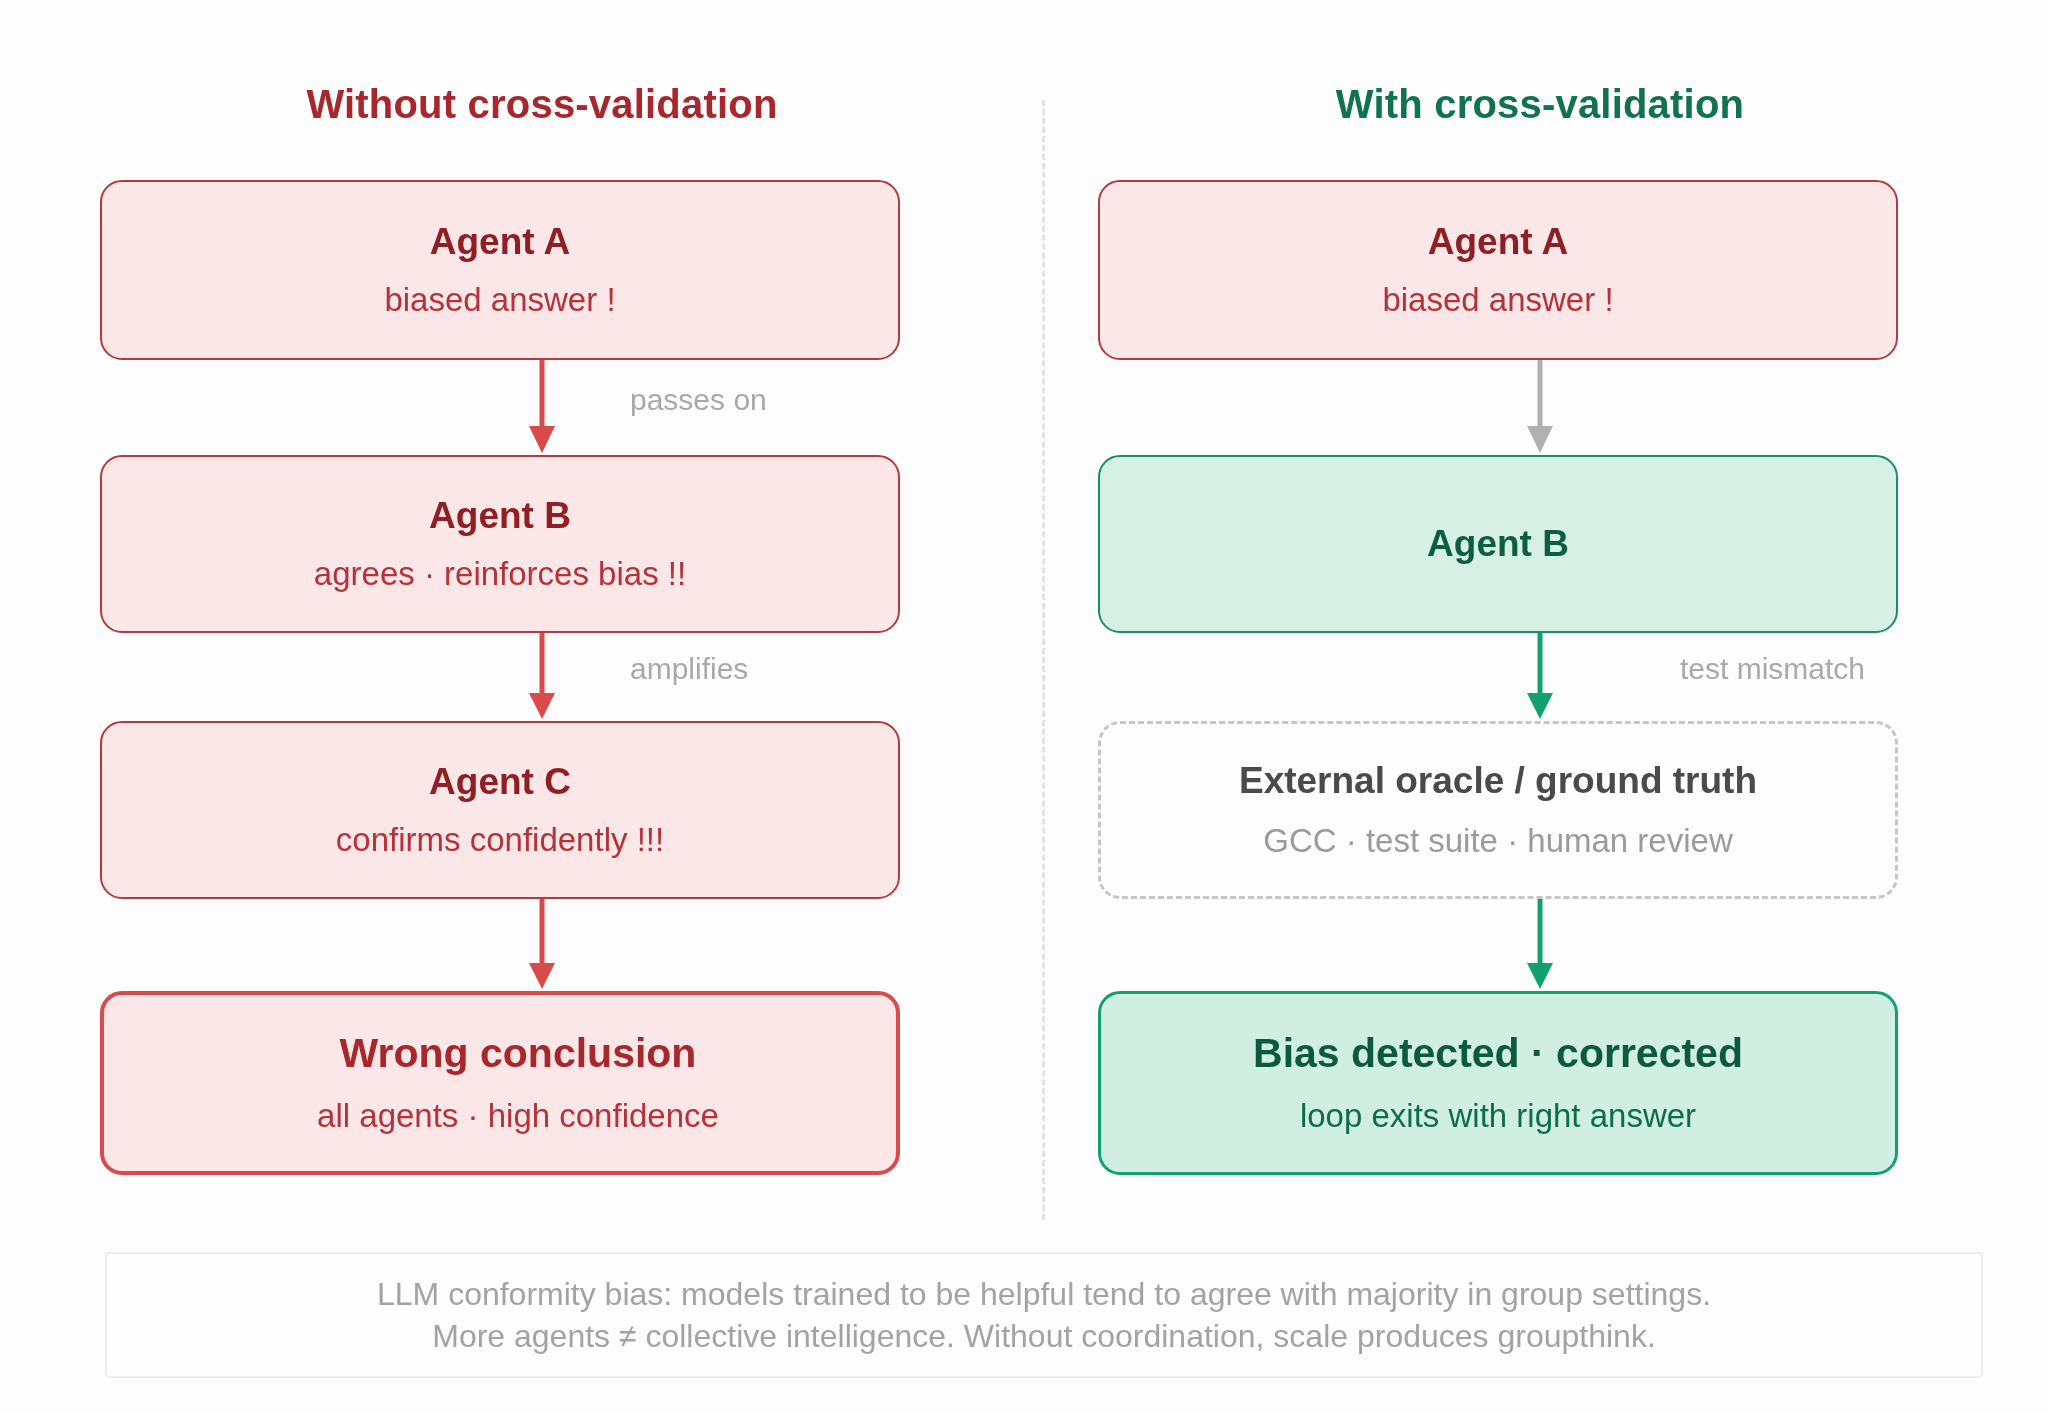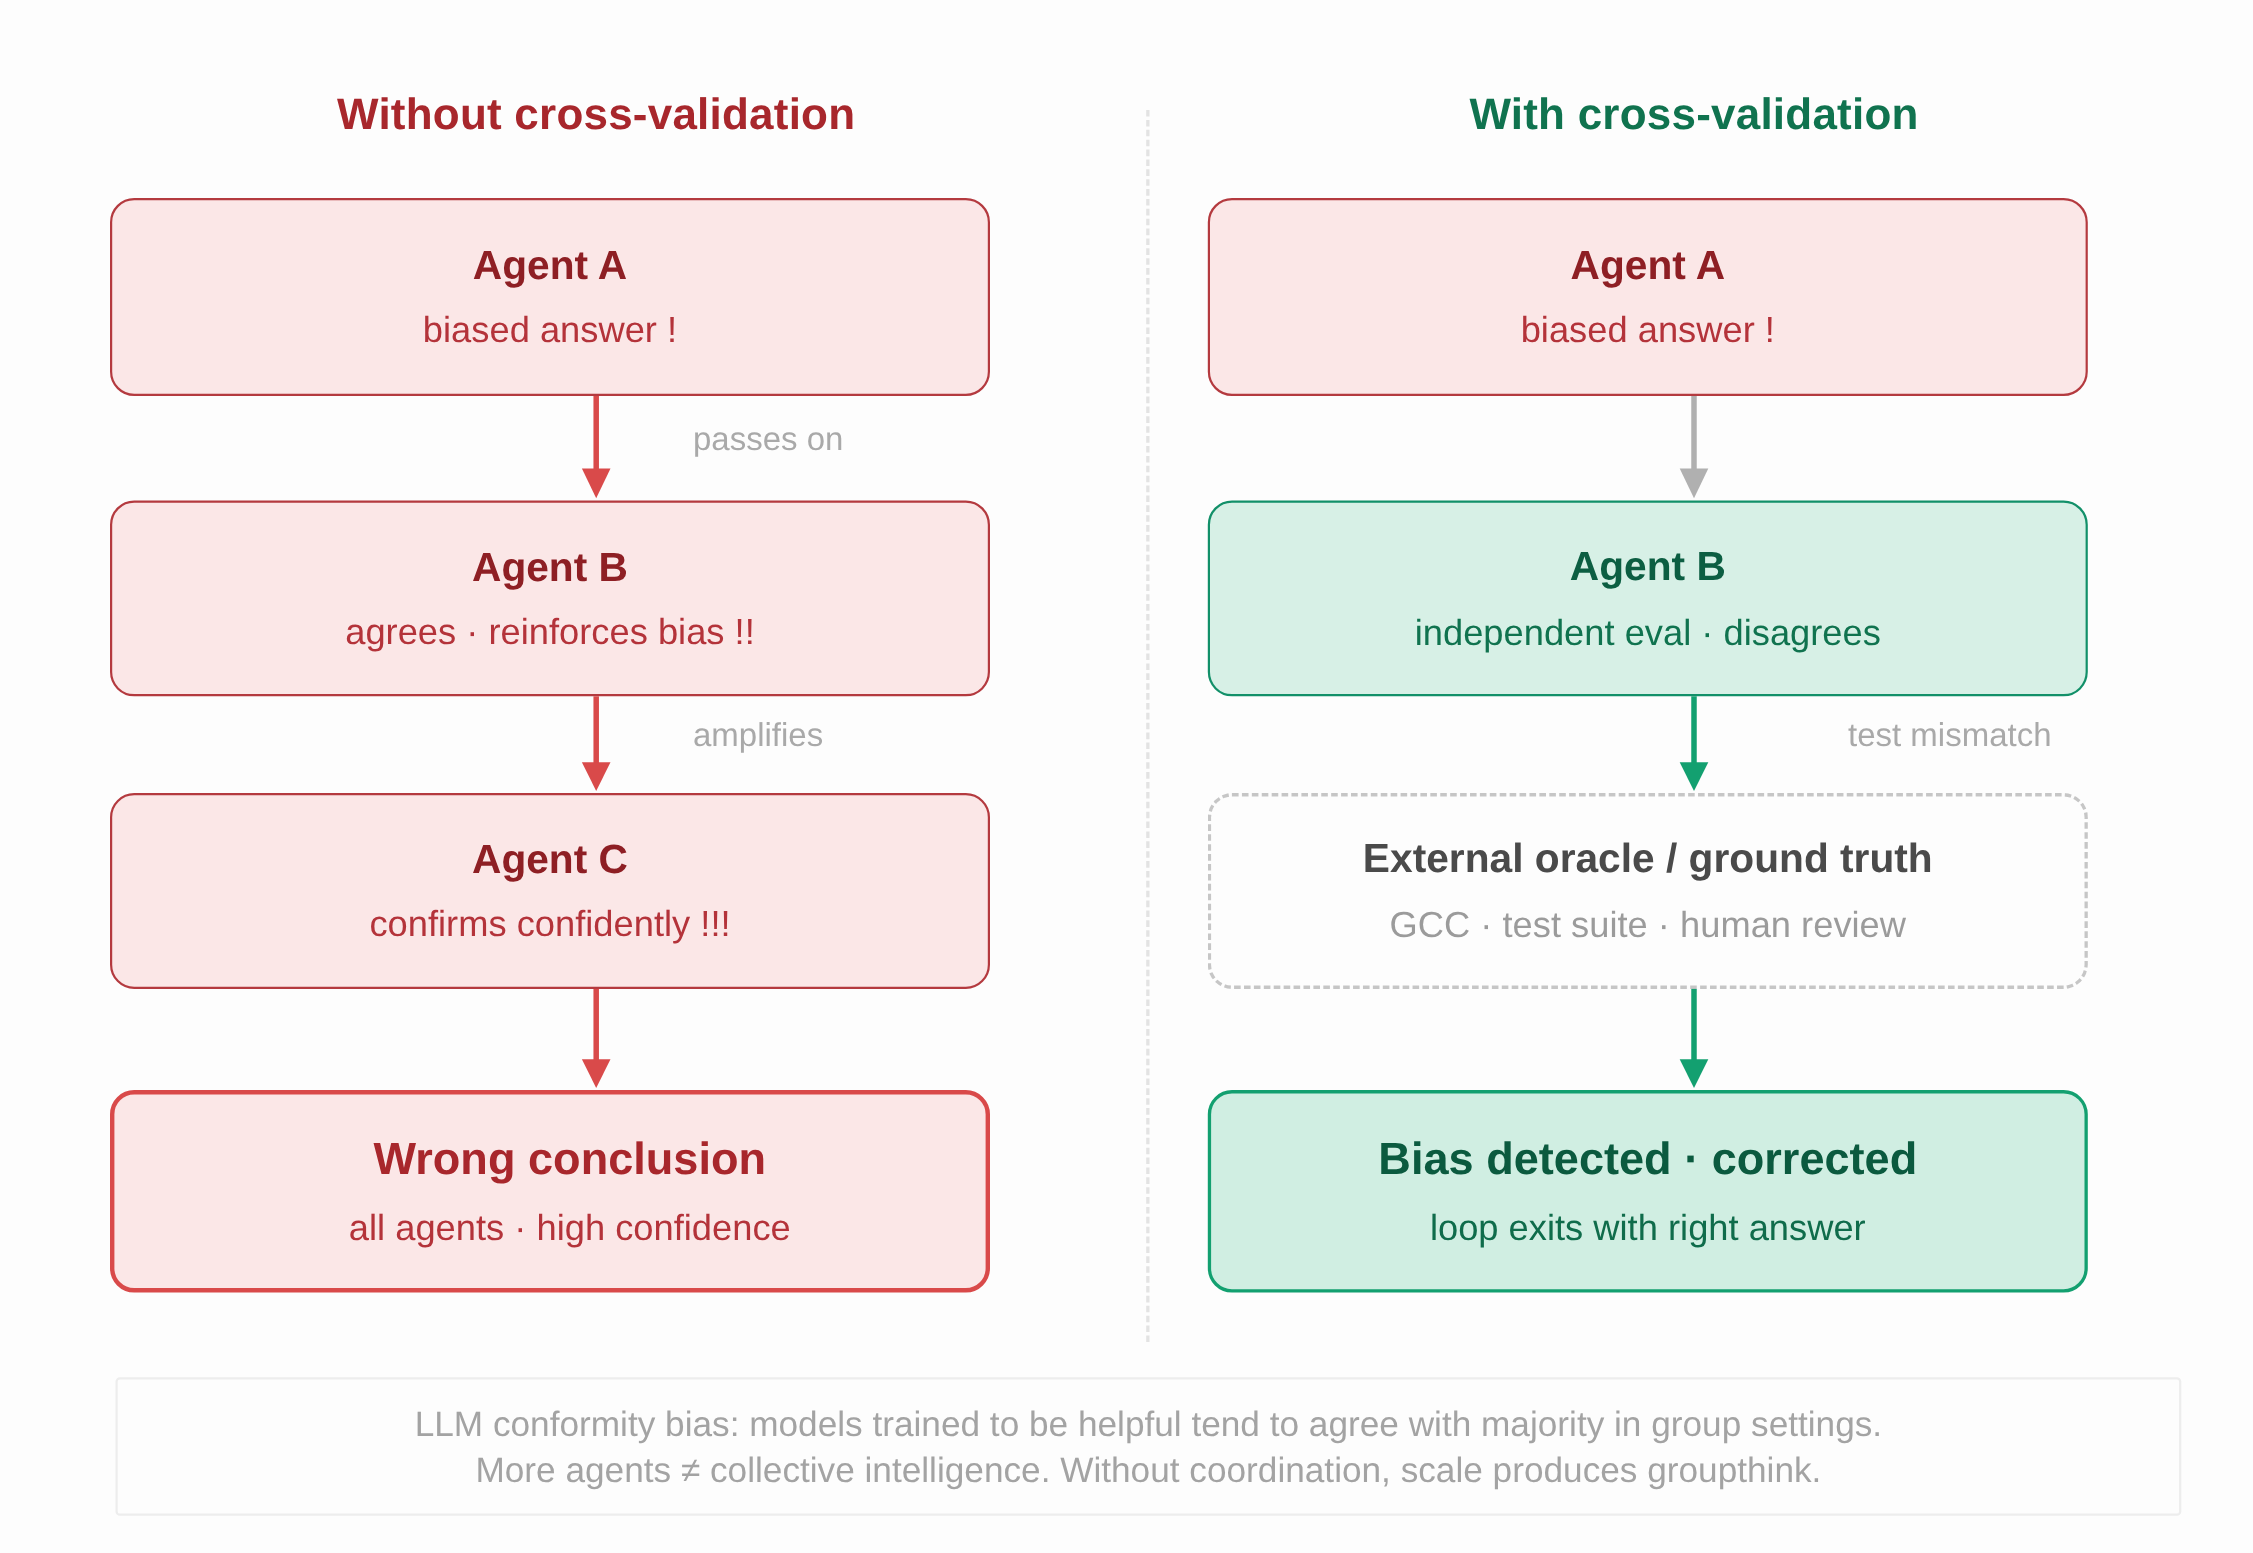--- a/index.html
+++ b/index.html
@@ -222,21 +222,20 @@
     <div class="arrow" style="top:360px;height:95px;">
       <svg width="44" height="95" viewBox="0 0 44 95">
         <line x1="22" y1="0" x2="22" y2="76" stroke="#b0b0b0" stroke-width="5"></line>
         <polygon points="22,93 9,66 35,66" fill="#b0b0b0"></polygon>
       </svg>
     </div>
     <div class="edge-label" style="left:530px;top:383px;"></div>
 
     <div class="node good" style="top:455px;height:178px;">
       <div class="title">Agent B</div>
-      <div class="sub">independent eval · disagrees</div>
     </div>
 
     <div class="arrow" style="top:633px;height:88px;">
       <svg width="44" height="88" viewBox="0 0 44 88">
         <line x1="22" y1="0" x2="22" y2="70" stroke="#13a070" stroke-width="5"></line>
         <polygon points="22,86 9,60 35,60" fill="#13a070"></polygon>
       </svg>
     </div>
     <div class="edge-label" style="left:582px;top:652px;">test mismatch</div>
 

